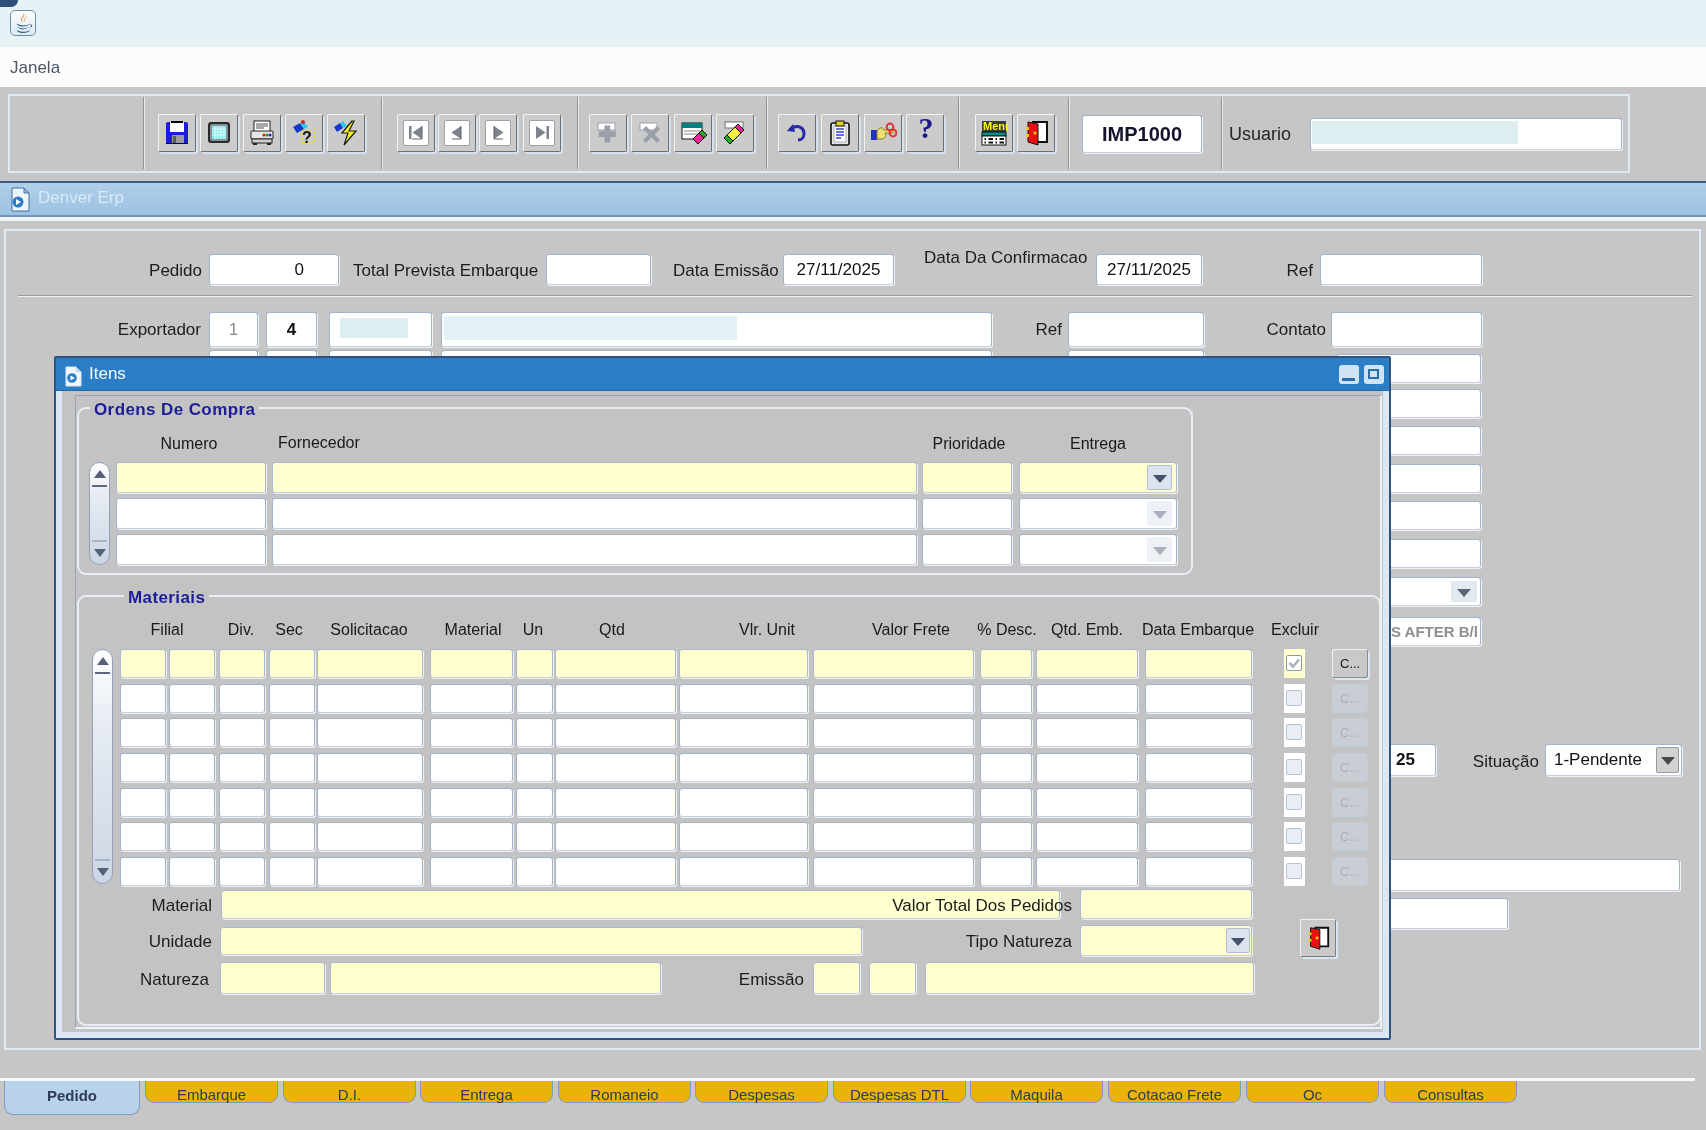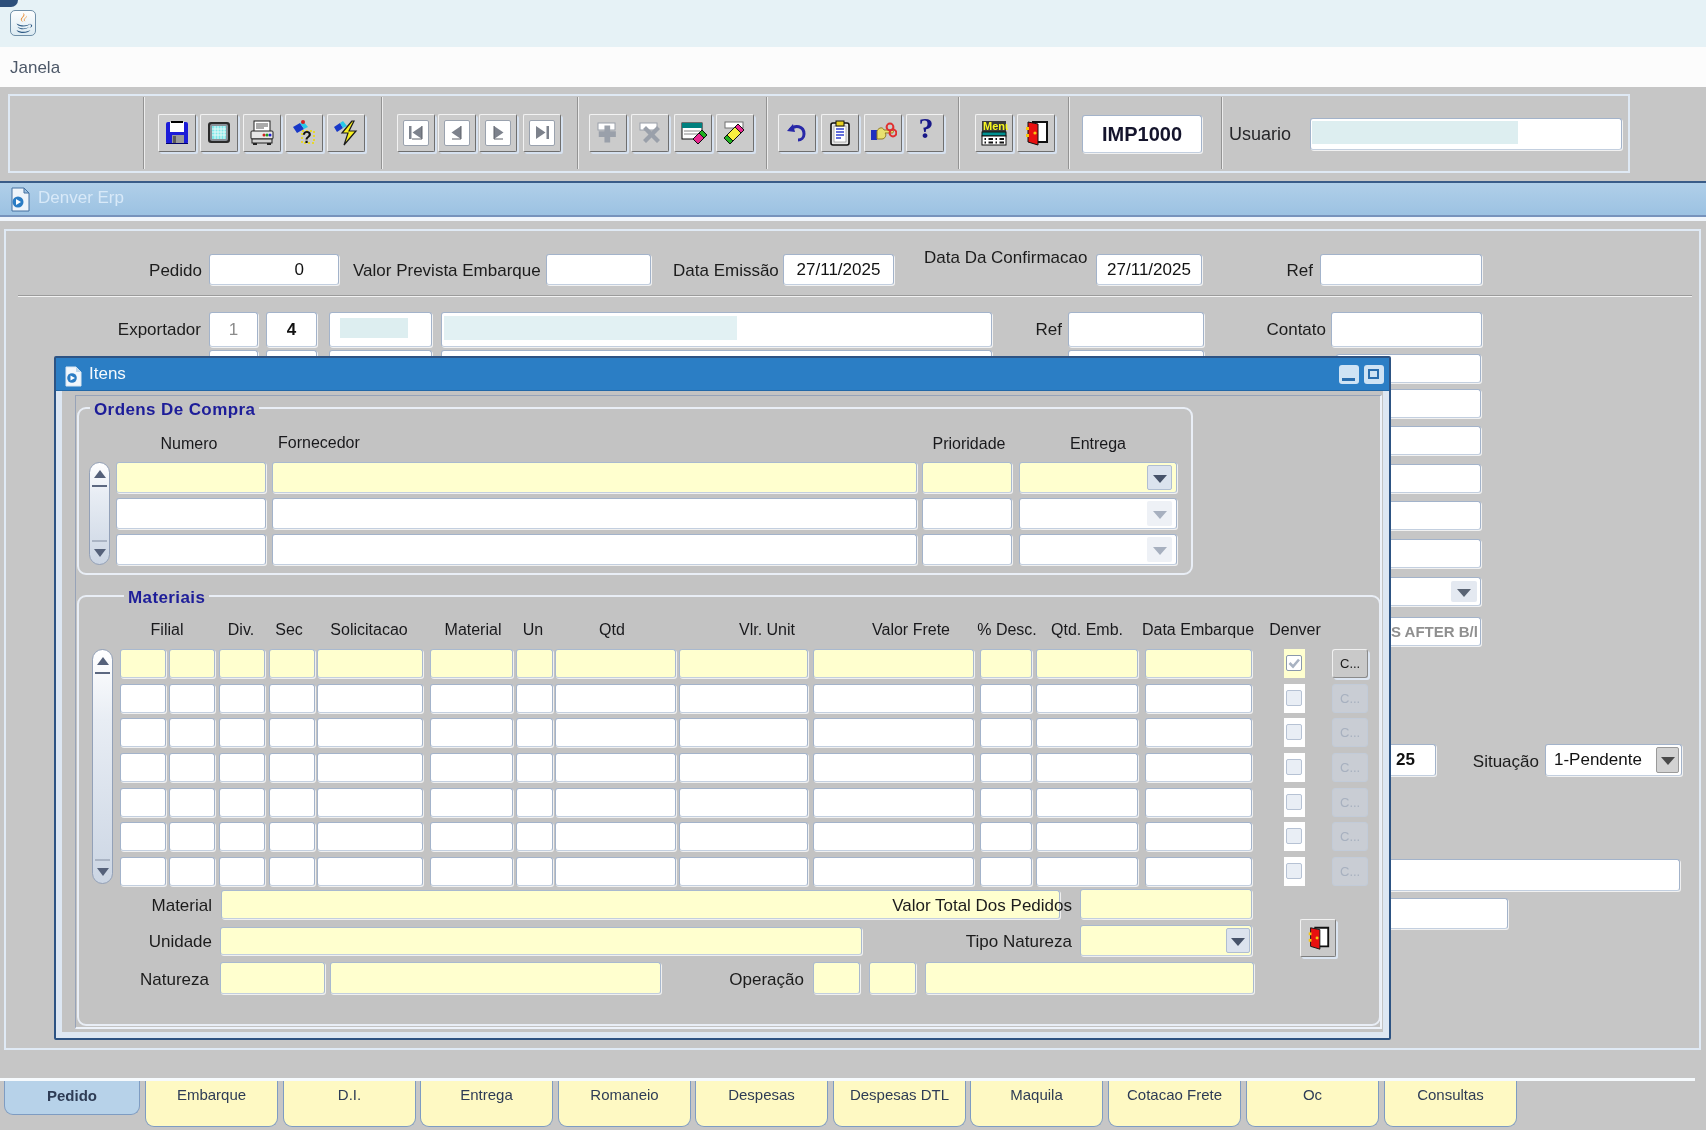--- a/index.html
+++ b/index.html
@@ -31,21 +31,21 @@
   border-left:6px solid transparent; border-right:6px solid transparent;
   border-bottom:8px solid #55617a; }
 .sb-b { position:absolute; left:4px; bottom:7px; width:0; height:0;
   border-left:6px solid transparent; border-right:6px solid transparent;
   border-top:8px solid #55617a; }
 .sb-l1 { position:absolute; left:2px; top:22px; width:15px; height:0; border-top:2px solid #5c6880; }
 .sb-l2 { position:absolute; left:2px; bottom:22px; width:15px; height:0; border-top:2px solid #aab4c4; }
 .ddb { position:absolute; border-radius:2px; }
 .ddb i { position:absolute; left:50%; top:50%; margin-left:-7px; margin-top:-3px;
   width:0; height:0; border-left:7px solid transparent; border-right:7px solid transparent; }
-.tab { position:absolute; top:1081px; height:46px; background:#fef9c3;
+.tab { position:absolute; top:1081px; height:22px; background:#eab308;
   border:1px solid #7e9cc2; border-top:none; border-radius:0 0 9px 9px;
   font-size:15px; color:#2e3c55; text-align:center; line-height:27px; }
 .cbtn { position:absolute; left:1332px; width:36px; height:29px; background:#c9c9c9;
   border-top:1px solid #f0f0f0; border-left:1px solid #f0f0f0;
   border-right:1px solid #8a8a8a; border-bottom:1px solid #8a8a8a;
   border-radius:3px; box-shadow:2px 2px 0 #dde6f2; font-size:13px; line-height:27px;
   padding-left:7px; color:#1a1a1a; }
 .cbtn.dis { border:1px solid #c2cbd8; color:#a7b0bf; box-shadow:none; background:#c9cdd4; }
 .fld span, .lbl span { font-size:inherit;font-weight:bold; }
 </style>
@@ -244,21 +244,21 @@
  <circle cx="8" cy="15" r="5.5" fill="#2a7cc4"></circle>
  <path d="M6 12 L11 15 L6 18 Z" fill="#fff"></path>
 </svg>
 <div class="abs" style="left:38px;top:188px;font-size:17px;color:#d8e9f8;">Denver Erp</div>
 <div class="abs" style="left:0;top:217px;width:1706px;height:4px;background:#f0f5fb;"></div>
 
 <div class="abs" style="left:4px;top:229px;width:1697px;height:821px;border:2px solid #e0eaf5;"></div>
 
 <div class="lbl" style="left:102px;top:261px;width:100px;text-align:right;">Pedido</div>
 <div class="fld" style="left:209px;top:254px;width:130px;height:31px;line-height:29px;text-align:right;padding-right:34px;">0</div>
-<div class="lbl" style="left:353px;top:261px;">Valor Prevista Embarque</div>
+<div class="lbl" style="left:353px;top:261px;">Total Prevista Embarque</div>
 <div class="fld" style="left:546px;top:254px;width:105px;height:31px;"></div>
 <div class="lbl" style="left:673px;top:261px;">Data Emissão</div>
 <div class="fld" style="left:783px;top:254px;width:111px;height:31px;line-height:29px;text-align:center;">27/11/2025</div>
 <div class="lbl" style="left:924px;top:248px;">Data Da Confirmacao</div>
 <div class="fld" style="left:1096px;top:254px;width:106px;height:31px;line-height:29px;text-align:center;">27/11/2025</div>
 <div class="lbl" style="left:1250px;top:261px;width:63px;text-align:right;">Ref</div>
 <div class="fld" style="left:1320px;top:254px;width:162px;height:31px;"></div>
 <div class="abs" style="left:18px;top:295px;width:1674px;height:2px;border-top:1px solid #9b9b9b;border-bottom:1px solid #f2f2f2;"></div>
 
 <div class="lbl" style="left:101px;top:320px;width:100px;text-align:right;">Exportador</div>
@@ -363,21 +363,21 @@
   <div class="colh" style="left:227px;top:230px;">Sec</div>
   <div class="colh" style="left:307px;top:230px;">Solicitacao</div>
   <div class="colh" style="left:411px;top:230px;">Material</div>
   <div class="colh" style="left:471px;top:230px;">Un</div>
   <div class="colh" style="left:550px;top:230px;">Qtd</div>
   <div class="colh" style="left:705px;top:230px;">Vlr. Unit</div>
   <div class="colh" style="left:849px;top:230px;">Valor Frete</div>
   <div class="colh" style="left:945px;top:230px;">% Desc.</div>
   <div class="colh" style="left:1025px;top:230px;">Qtd. Emb.</div>
   <div class="colh" style="left:1136px;top:230px;">Data Embarque</div>
-  <div class="colh" style="left:1233px;top:230px;">Denver</div>
+  <div class="colh" style="left:1233px;top:230px;">Excluir</div>
   <div class="vsb" style="left:30px;top:258px;height:235px;">
     <div class="sb-t"></div>
         <div class="sb-b"></div>
         <div class="sb-l1"></div>
         <div class="sb-l2"></div>
   </div>
 
   <div class="yfld" style="left:58px;top:258px;width:46px;height:29px;"></div>
   <div class="yfld" style="left:107px;top:258px;width:46px;height:29px;"></div>
   <div class="yfld" style="left:157px;top:258px;width:46px;height:29px;"></div>
@@ -509,21 +509,21 @@
     <path d="M10 3 H25 V23 H16" fill="#fff" stroke="#101010" stroke-width="2"></path>
     <path d="M6 3 L16 5 V26 L6 23 Z" fill="#e81010" stroke="#101010"></path>
     <circle cx="13" cy="14" r="1.6" fill="#f8c810"></circle>
     <rect x="4" y="8" width="3" height="3" fill="#f8c810"></rect>
     <rect x="4" y="15" width="3" height="3" fill="#f8c810"></rect>
    </svg>
       </div>
   <div class="lbl" style="left:57px;top:579px;width:90px;text-align:right;">Natureza</div>
   <div class="yfld" style="left:158px;top:571px;width:105px;height:32px;"></div>
   <div class="yfld" style="left:268px;top:571px;width:331px;height:32px;"></div>
-  <div class="lbl" style="left:652px;top:579px;width:90px;text-align:right;">Operação</div>
+  <div class="lbl" style="left:652px;top:579px;width:90px;text-align:right;">Emissão</div>
   <div class="yfld" style="left:751px;top:571px;width:47px;height:32px;"></div>
   <div class="yfld" style="left:807px;top:571px;width:47px;height:32px;"></div>
   <div class="yfld" style="left:863px;top:571px;width:329px;height:32px;"></div>
  </div>
 </div>
 
 <div class="abs" style="left:0;top:1078px;width:1695px;height:3px;background:#f6fafd;"></div>
 <div class="tab" style="left:4px;width:136px;height:34px;background:#b7d2e9;font-weight:bold;line-height:30px;">Pedido</div>
 <div class="tab" style="left:145px;width:133px;">Embarque</div>
 <div class="tab" style="left:283px;width:133px;">D.I.</div>

